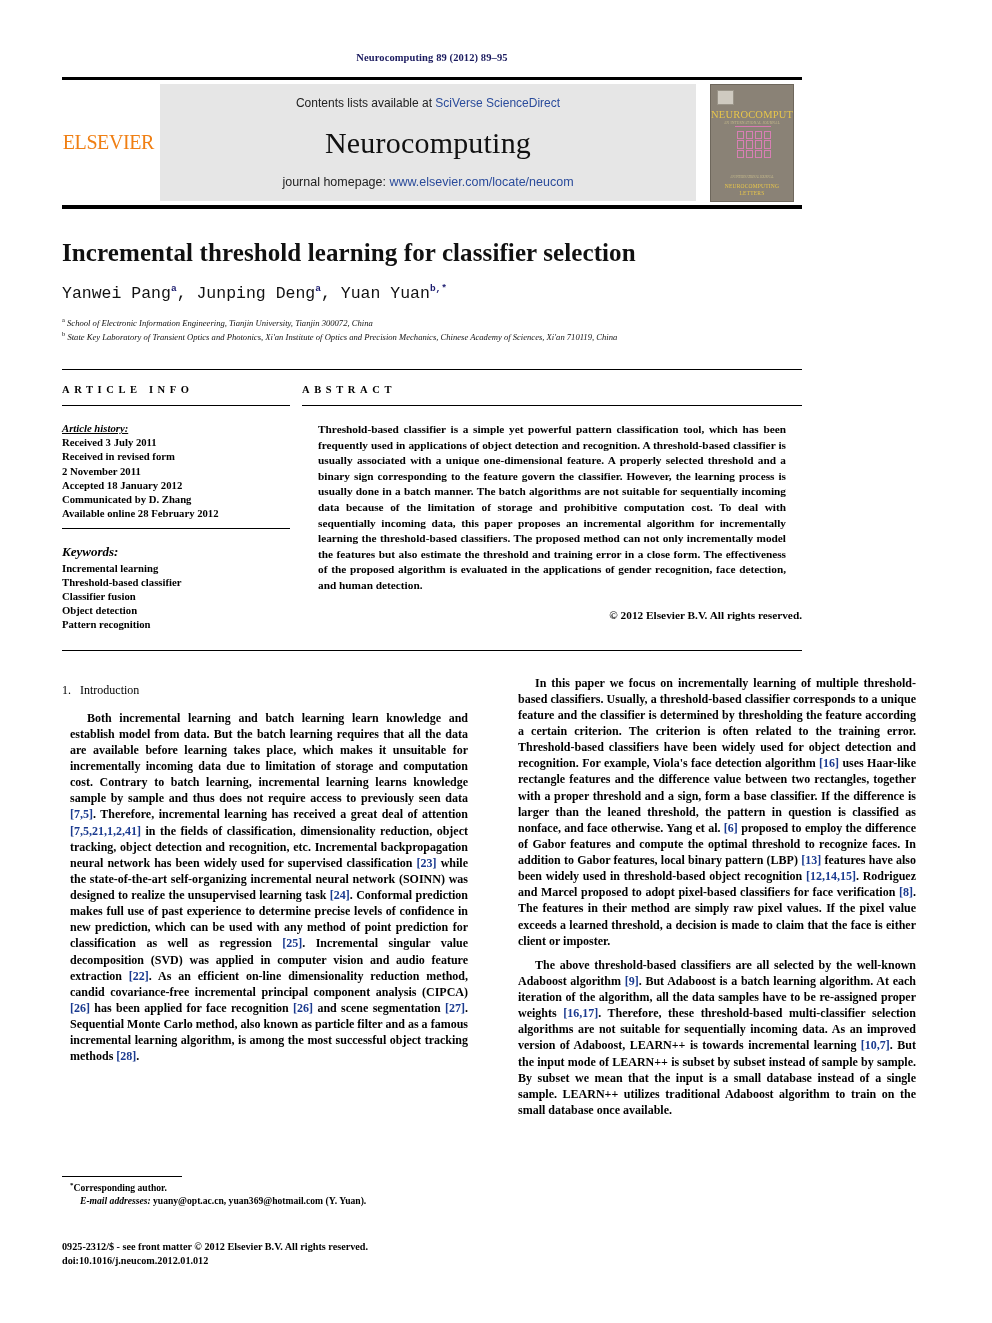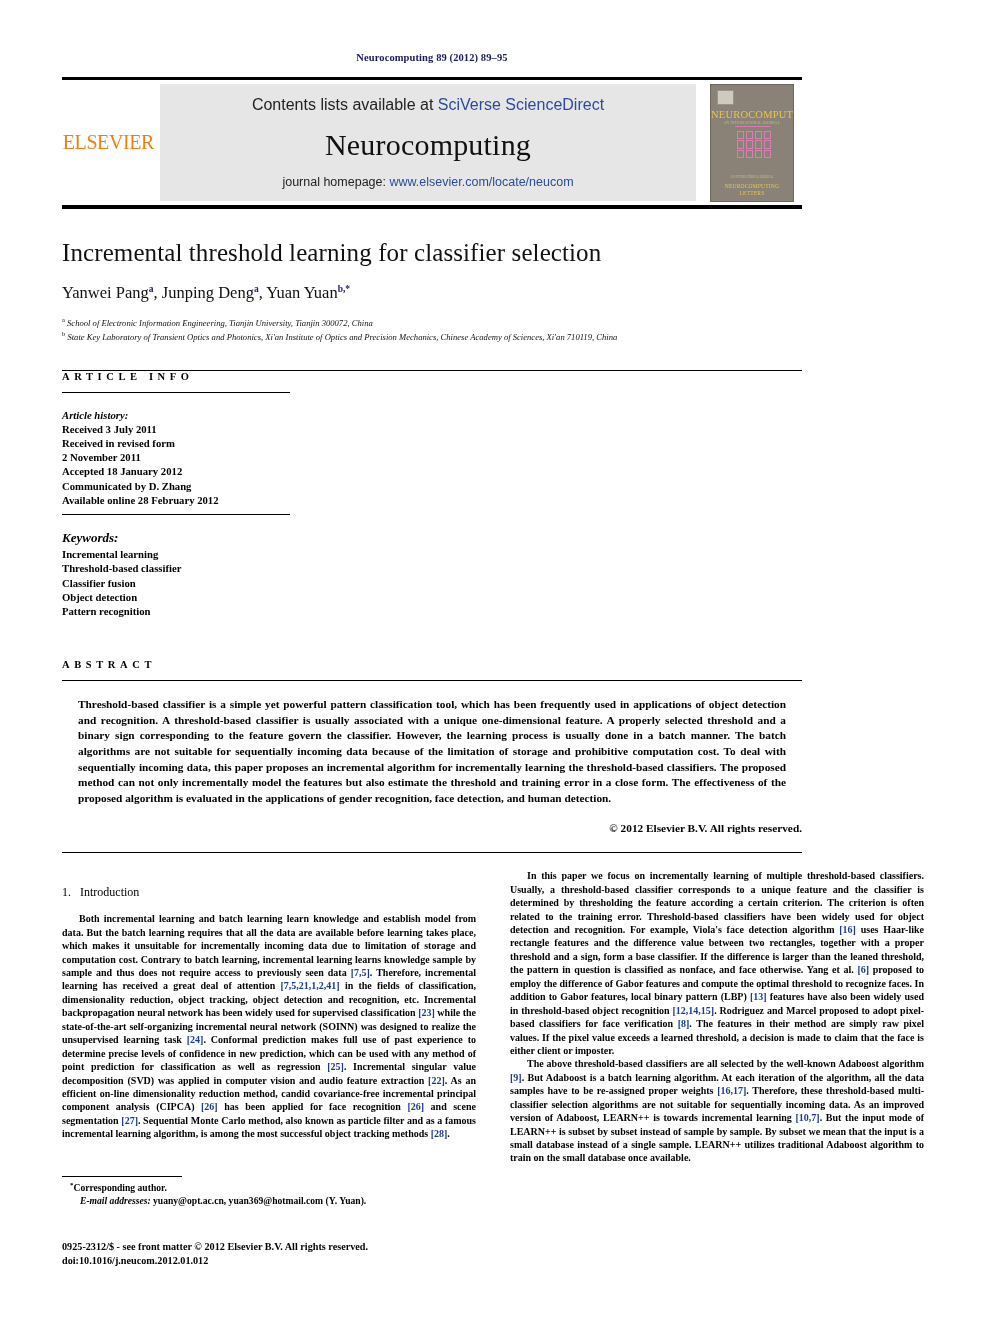--- a/index.html
+++ b/index.html
@@ -58,21 +58,21 @@
     background: #e6e6e6;
     display: flex;
     flex-direction: column;
     justify-content: space-between;
     align-items: center;
     padding: 12px 0 12px 0;
     margin: 0 6px;
   }
   .contents-line {
     font-family: "Liberation Sans", sans-serif;
-    font-size: 16px;
+    font-size: 12px;
     color: #222;
   }
   .contents-line .sd-link { color: #2a4b9b; }
   .journal-name {
     font-family: "Liberation Serif", serif;
     font-size: 30px;
     color: #111;
     letter-spacing: 0.2px;
   }
   .homepage-line {
@@ -134,61 +134,61 @@
   .cover .cv-foot3 {
     position: absolute; bottom: 5px; left: 0; width: 100%;
     text-align: center; color: #e8c64a; font-size: 5.5px; letter-spacing: .2px;
   }
 
   
   .titleblock { margin: 30px 62px 0 62px; }
   .paper-title {
     font-family: "Liberation Serif", serif;
     font-size: 25px;
-    font-weight: normal;
+    font-weight: bold;
     color: #111;
     margin: 0 0 16px 0;
     letter-spacing: 0.1px;
   }
   .authors {
-    font-family: Liberation Serif, serif;
+    font-family: Liberation Mono, monospace;
     font-size: 16.5px;
     color: #111;
     margin: 12px 0 12px 0;
   }
   .authors sup { font-size: 9.5px; color: #1a1a6e; font-weight: bold; vertical-align: super; }
   .affil {
     font-family: "Liberation Serif", serif;
     font-style: italic;
     font-size: 8.6px;
     line-height: 1.45;
     color: #111;
     margin: 0;
   }
   .affil sup { font-style: normal; font-size: 6.5px; vertical-align: super; }
 
   
   .infoabs {
     margin: 26px 62px 0 62px;
     border-top: 1.5px solid #000;
-    display: flex;
-    gap: 41px;
-    flex-direction: column;
+    padding-top: 14px;
+    display: flex;
+    gap: 12px;
   }
   .col-info { width: 228px; flex: 0 0 228px; }
   .col-abs  { flex: 1 1 auto; }
   .sec-head {
     font-family: "Liberation Serif", serif;
     font-weight: bold;
     font-size: 10.5px;
     letter-spacing: 4.6px;
     margin: 0 0 10px 0;
   }
   .thin-rule { border-top: 1px solid #000; margin: 0 0 8px 0; }
-  .hist-title { font-style: italic; font-weight: bold; font-size: 10.7px; margin: 16px 0 1px 0; }
+  .hist-title { font-style: italic; font-weight: bold; font-size: 10.7px; margin: 16px 0 1px 0; text-decoration: underline; }
   .hist-line  { font-size: 10.7px; font-weight: bold; line-height: 1.33; margin: 0; }
   .hist-block { padding-bottom: 7px; }
   .kw-block   { padding-top: 7px; }
   .kw-title   { font-style: italic; font-weight: bold; font-size: 13px; margin: 0 0 1px 0; }
   .kw-line    { font-size: 10.7px; font-weight: bold; line-height: 1.33; margin: 0; }
   .abs-body {
     font-size: 11.3px;
     font-weight: bold;
     line-height: 1.38;
     text-align: justify;
@@ -208,25 +208,25 @@
     display: flex;
     gap: 34px;
     height: 520px;
   }
   .bcol { width: 414px; flex: 0 0 414px; }
   .sec-num {
     font-size: 12px; font-weight: normal; margin: 16px 0 12px 0;
   }
   .sec-num .n { margin-right: 9px; }
   .para {
-    font-size: 10px;
+    font-size: 12px;
     font-weight: bold;
     line-height: 1.345;
     text-align: justify;
-    margin: 0;
+    margin: 8px;
     text-indent: 17px;
   }
   .para + .para { margin-top: 0; }
   .ref { color: #1a3a8f; }
 
   
   .footnote {
     position: absolute;
     left: 62px;
     top: 1176px;

